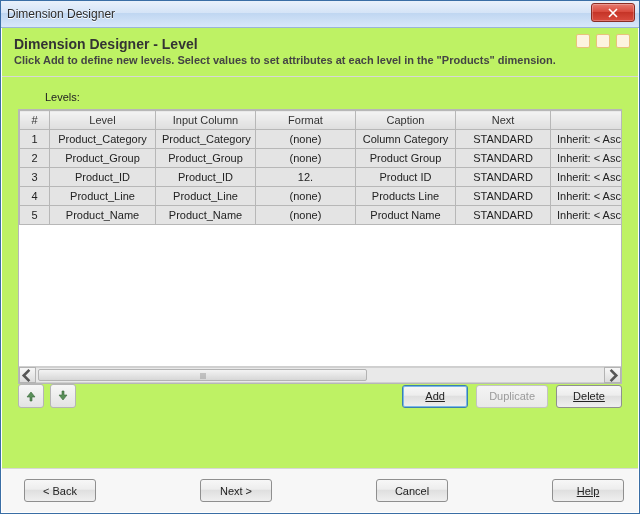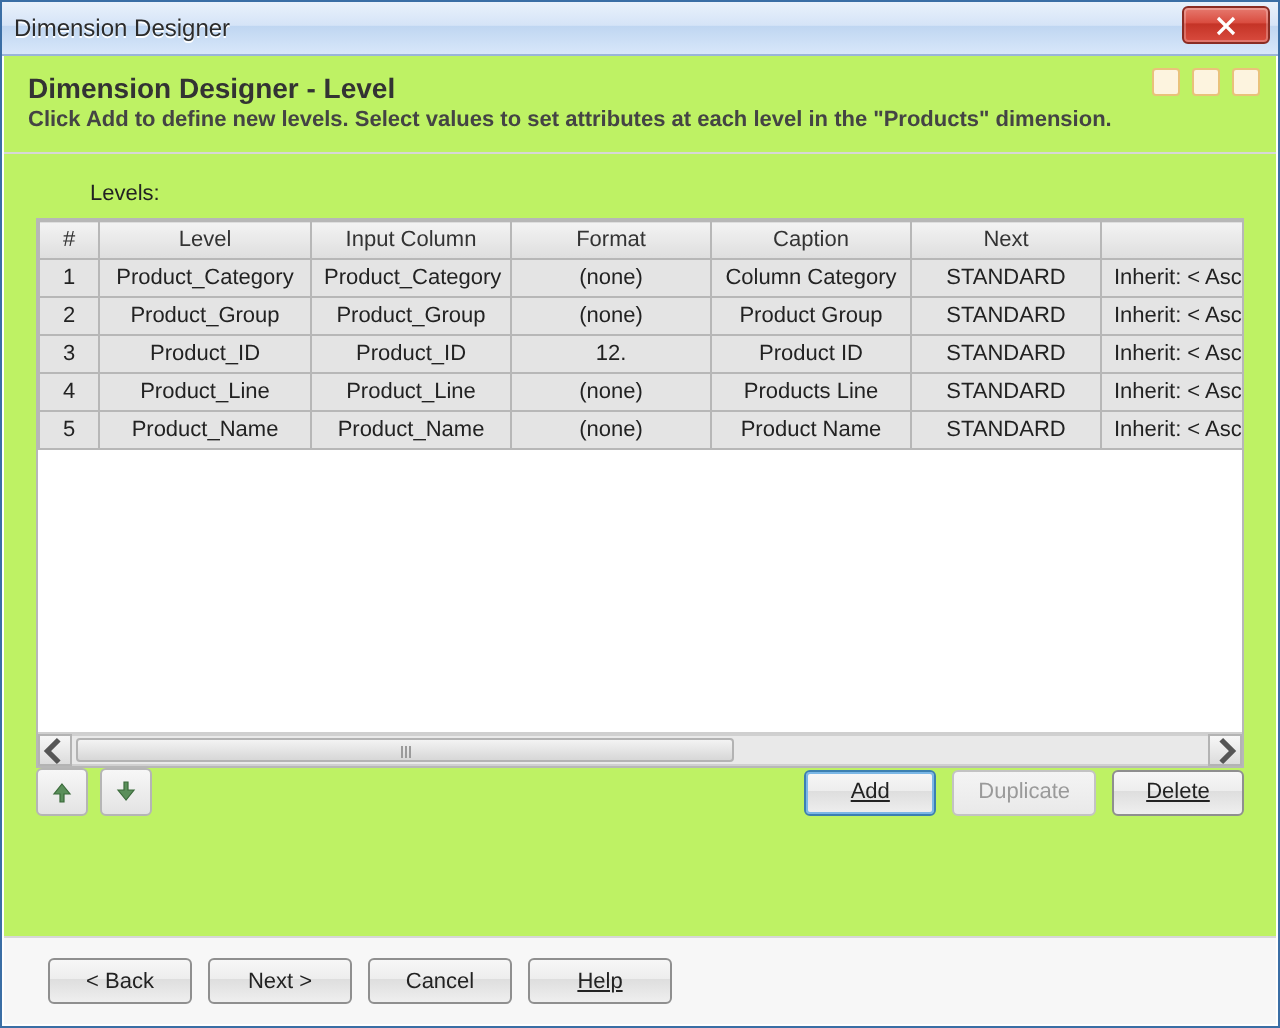--- a/index.html
+++ b/index.html
@@ -36,21 +36,21 @@
   .hscroll .thumb { position:absolute; left:2px; top:1px; height:12px; width:58%; background:linear-gradient(to bottom,#f3f3f3,#d7d7d7); border:1px solid #b3b3b3; border-radius:2px;}
   .hscroll .thumb .grip { position:absolute; left:50%; top:3px; transform:translateX(-50%); display:flex; gap:1px;}
   .hscroll .thumb .grip i{ width:1px; height:6px; background:#9a9a9a; display:block;}
   .row-buttons { display:flex; align-items:center; }
   .icon-btn { width:26px; height:24px; border:1px solid #b5b5b5; background:linear-gradient(to bottom,#f7f7f7,#e3e3e3); border-radius:3px; display:flex; align-items:center; justify-content:center; margin-right:6px; color:#4a6; }
   .icon-btn svg { width:12px; height:12px; }
   .spacer { flex:1; }
   button.btn { height:23px; min-width:66px; padding:0 12px; border:1px solid #8f8f8f; background:linear-gradient(to bottom,#f7f7f7 0%,#ededed 45%,#dedede 46%,#efefef 100%); border-radius:3px; font:11px Tahoma,Arial,sans-serif; color:#222; margin-left:8px; }
   button.btn.primary { border:1px solid #3c7fb1; box-shadow:0 0 0 1px #7ab7e6 inset; }
   button.btn:disabled { color:#9a9a9a; border-color:#c3c3c3; background:linear-gradient(to bottom,#f4f4f4,#e9e9e9); }
-  .footer { position:absolute; left:0; right:0; bottom:0; height:44px; border-top:1px solid #d7d7d7; display:flex; align-items:center; justify-content:flex-start; padding:0 14px; background:#f7f7f7;}
+  .footer { position:absolute; left:0; right:0; bottom:0; height:44px; border-top:1px solid #d7d7d7; display:flex; align-items:center; justify-content:space-between; padding:0 14px; background:#f7f7f7;}
   .footer button.btn { min-width:72px; }
   .underline { text-decoration:underline; }
 </style>
 </head>
 <body>
 
 <div class="window">
 
   <div class="titlebar">
     <span class="title">

